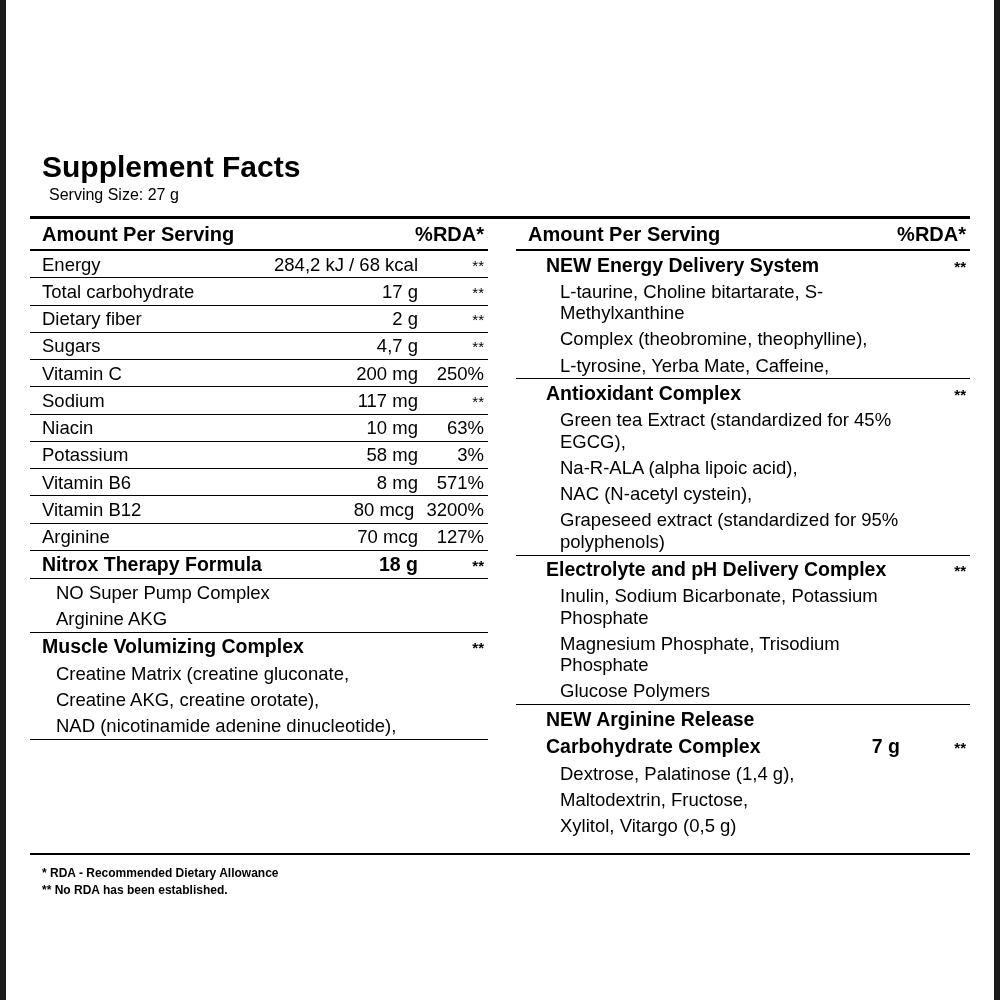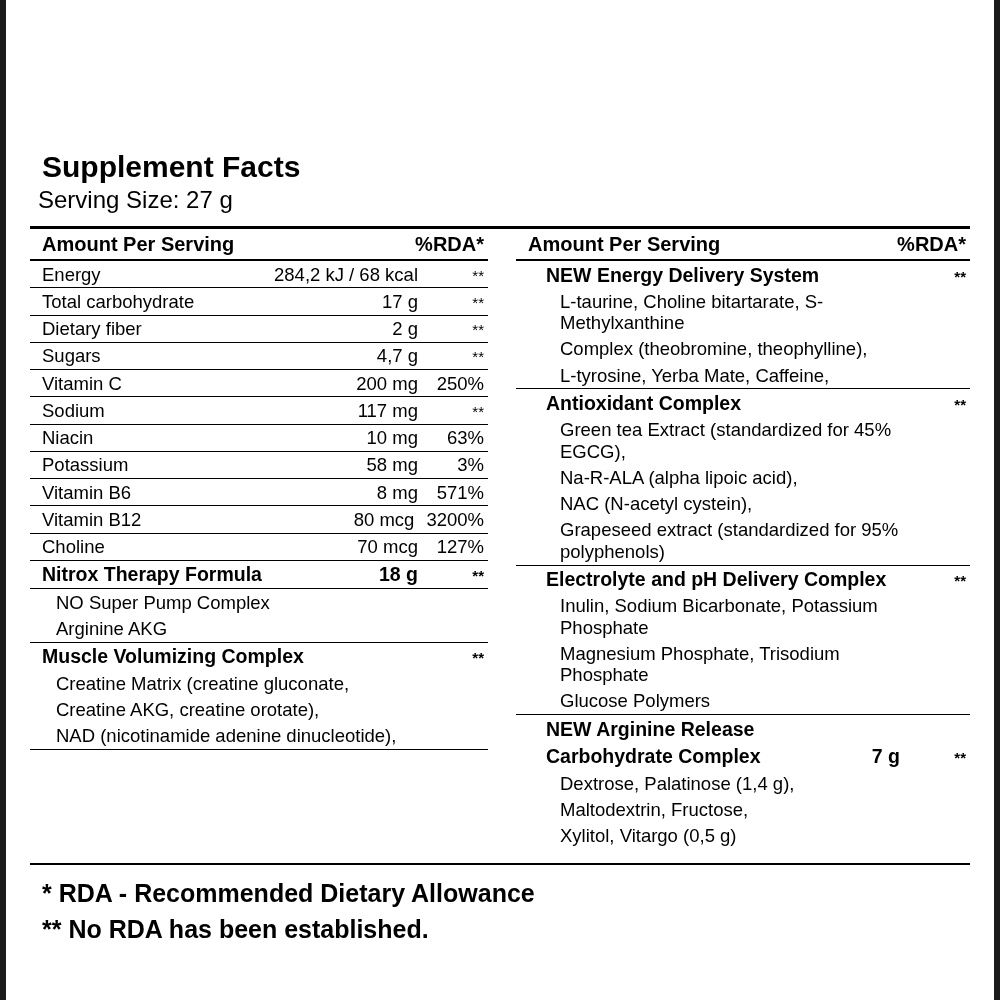--- a/index.html
+++ b/index.html
@@ -47,22 +47,22 @@
     box-sizing: border-box;
     padding: 0 12px;
   }
   .title {
     font-size: 30px;
     font-weight: bold;
     letter-spacing: 0px;
     margin: 0 0 2px 12px;
   }
   .serving {
-    font-size: 24px;
-    margin: 0 0 12px 8px;
+    font-size: 16px;
+    margin: 0 0 12px 19px;
   }
   .columns {
     display: flex;
     gap: 0px;
     margin-top: 8px;
   }
   .col {
     width: 50%;
     box-sizing: border-box;
   }
@@ -115,21 +115,21 @@
   .row.bold { font-weight: bold; font-size: 19.5px; }
   .row.indent .nm { padding-left: 14px; }
   .row .rda.stars { font-size: 15px; vertical-align: super; }
   .col-right .row .nm { white-space: normal; margin-left: 18px; }
   .footer {
     margin-top: 14px;
     border-top: 2.5px solid #000;
     padding: 10px 0 0 12px;
   }
   .foot-line {
-    font-size: 25px;
+    font-size: 12px;
     font-weight: bold;
     line-height: 1.45;
   }
 </style>
 </head>
 <body>
 
 <div class="panel">
   <div class="edge-left"></div>
   <div class="edge-right"></div>
@@ -189,21 +189,21 @@
               <span class="nm">Vitamin B6</span>
               <span class="amt">8 mg</span>
               <span class="rda">571%</span>
             </div>
             <div class="row">
               <span class="nm">Vitamin B12</span>
               <span class="amt">80 mcg</span>
               <span class="rda">3200%</span>
             </div>
             <div class="row">
-              <span class="nm">Choline</span>
+              <span class="nm">Arginine</span>
               <span class="amt">70 mcg</span>
               <span class="rda">127%</span>
             </div>
             <div class="row bold">
               <span class="nm">Nitrox Therapy Formula</span>
               <span class="amt">18 g</span>
               <span class="rda stars">**</span>
             </div>
             <div class="row indent noline">
               <span class="nm">NO Super Pump Complex</span>

